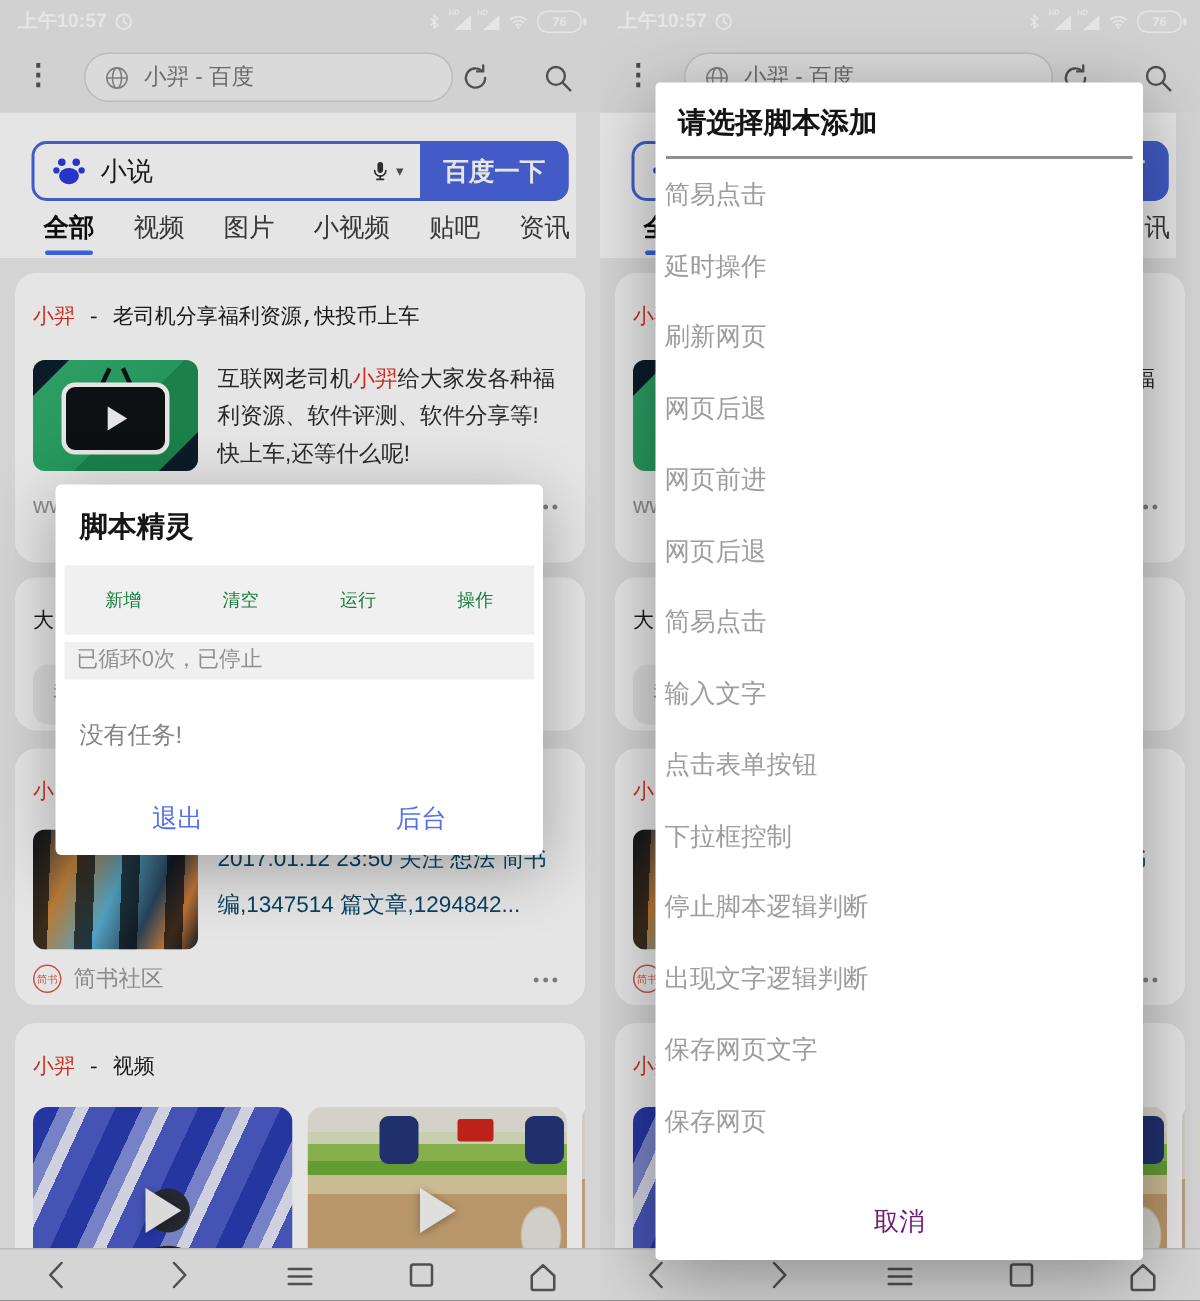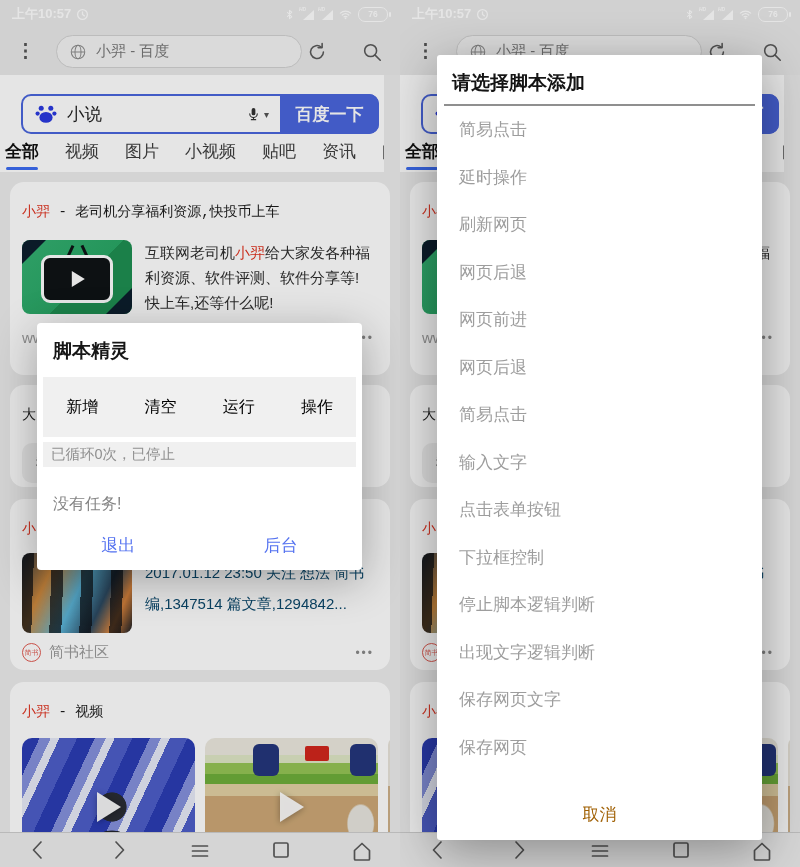--- a/index.html
+++ b/index.html
@@ -27,21 +27,21 @@
   .icon-stroke-lt{stroke:#8d8d8d;fill:none;stroke-width:1.4;}
 
   
   .pageheader{position:absolute;top:75px;left:0;right:16px;height:97px;background:#fff;z-index:1;}
   .searchbox{position:absolute;left:21px;top:19px;width:358px;height:40px;border:2px solid #4a66dd;border-radius:10px;background:#fff;box-sizing:border-box;display:flex;align-items:center;}
   .paw{margin-left:11px;flex:none;}
   .query{margin-left:9px;font-size:17.5px;color:#1d1d1d;flex:1;}
   .micwrap{display:flex;align-items:center;gap:3px;margin-right:108px;flex:none;}
   .caret{font-size:10px;color:#555;}
   .gobtn{position:absolute;right:-2px;top:-2px;bottom:-2px;width:99px;background:#4a66dd;border-radius:0 10px 10px 0;color:#fff;font-size:17px;font-weight:700;display:flex;align-items:center;justify-content:center;}
-  .tabs{position:absolute;left:0;right:0;bottom:0;height:34px;display:flex;gap:26px;padding-left:5px;font-size:17px;color:#3f3f3f;white-space:nowrap;overflow:hidden;}
+  .tabs{position:absolute;left:0;right:0;bottom:0;height:34px;display:flex;gap:26px;padding-left:29px;font-size:17px;color:#3f3f3f;white-space:nowrap;overflow:hidden;}
   .tab{position:relative;line-height:28px;}
   .tab.active{color:#101010;font-weight:700;}
   .tab.active:after{content:"";position:absolute;left:1px;right:1px;bottom:2px;height:3px;background:#3d6df2;border-radius:2px;}
 
   
   .content{position:absolute;top:172px;left:0;right:0;bottom:35px;background:#ececec;overflow:hidden;z-index:1;}
   .card{background:#fff;border-radius:14px;margin:0 10px;position:relative;overflow:hidden;}
   .card1{margin-top:10px;height:193px;}
   .card2{margin-top:10px;height:102px;}
   .card3{margin-top:12px;height:171px;}
@@ -95,31 +95,31 @@
   
   .navbar{position:absolute;bottom:0;left:0;right:0;height:35px;background:#eeeeee;border-top:1px solid #cfcfcf;display:flex;align-items:center;justify-content:space-between;padding:0 26px;box-sizing:border-box;z-index:30;}
   .nicon{width:24px;height:24px;}
 
   
   .scrim{position:absolute;inset:0;background:rgba(0,0,0,.10);z-index:40;}
 
   
   .gdialog{position:absolute;left:37px;top:323px;width:325px;height:247px;background:#fff;border-radius:4px;box-shadow:0 10px 44px rgba(0,0,0,.30);z-index:50;}
   .gd-title{padding:15px 16px 0;font-size:19px;font-weight:700;color:#161616;}
-  .gd-bar{margin:13px 6px 0;height:60px;background:#f0f0f0;display:flex;align-items:center;justify-content:space-around;font-size:16px;color:#000000;}
+  .gd-bar{margin:13px 6px 0;height:46px;background:#f0f0f0;display:flex;align-items:center;justify-content:space-around;font-size:12px;color:#15803d;}
   .gd-status{margin:5px 6px 0;height:25px;line-height:25px;background:#f0f0f0;font-size:14.5px;color:#8f8f8f;padding-left:8px;}
   .gd-empty{margin:27px 0 0 16px;font-size:16px;color:#848484;}
   .gd-btns{position:absolute;left:0;right:0;bottom:13px;display:flex;justify-content:space-around;font-size:17px;color:#5472f0;}
 
   
   .amodal{position:absolute;left:37px;top:55px;width:325px;height:785px;background:#fff;border-radius:3px;box-shadow:0 12px 50px rgba(0,0,0,.35);z-index:50;}
   .am-title{padding:17px 15px 0;font-size:19px;font-weight:700;color:#141414;line-height:22px;}
   .am-divider{margin:10px 7px 0;height:2px;background:#8f8f8f;}
-  .am-item{height:47.5px;line-height:47.5px;padding-left:22px;font-size:17px;color:#9d9d9d;}
-  .am-cancel{position:absolute;bottom:14px;left:0;right:0;text-align:center;font-size:17px;color:#a16207;}
+  .am-item{height:47.5px;line-height:47.5px;padding-left:6px;font-size:17px;color:#9d9d9d;}
+  .am-cancel{position:absolute;bottom:14px;left:0;right:0;text-align:center;font-size:17px;color:#701a75;}
 </style>
 </head>
 <body>
 
 <div class="phone">
 
   <div class="statusbar">
     <div class="sb-left">
       <span>上午10:57</span>
       <svg width="13" height="13" viewBox="0 0 24 24">

